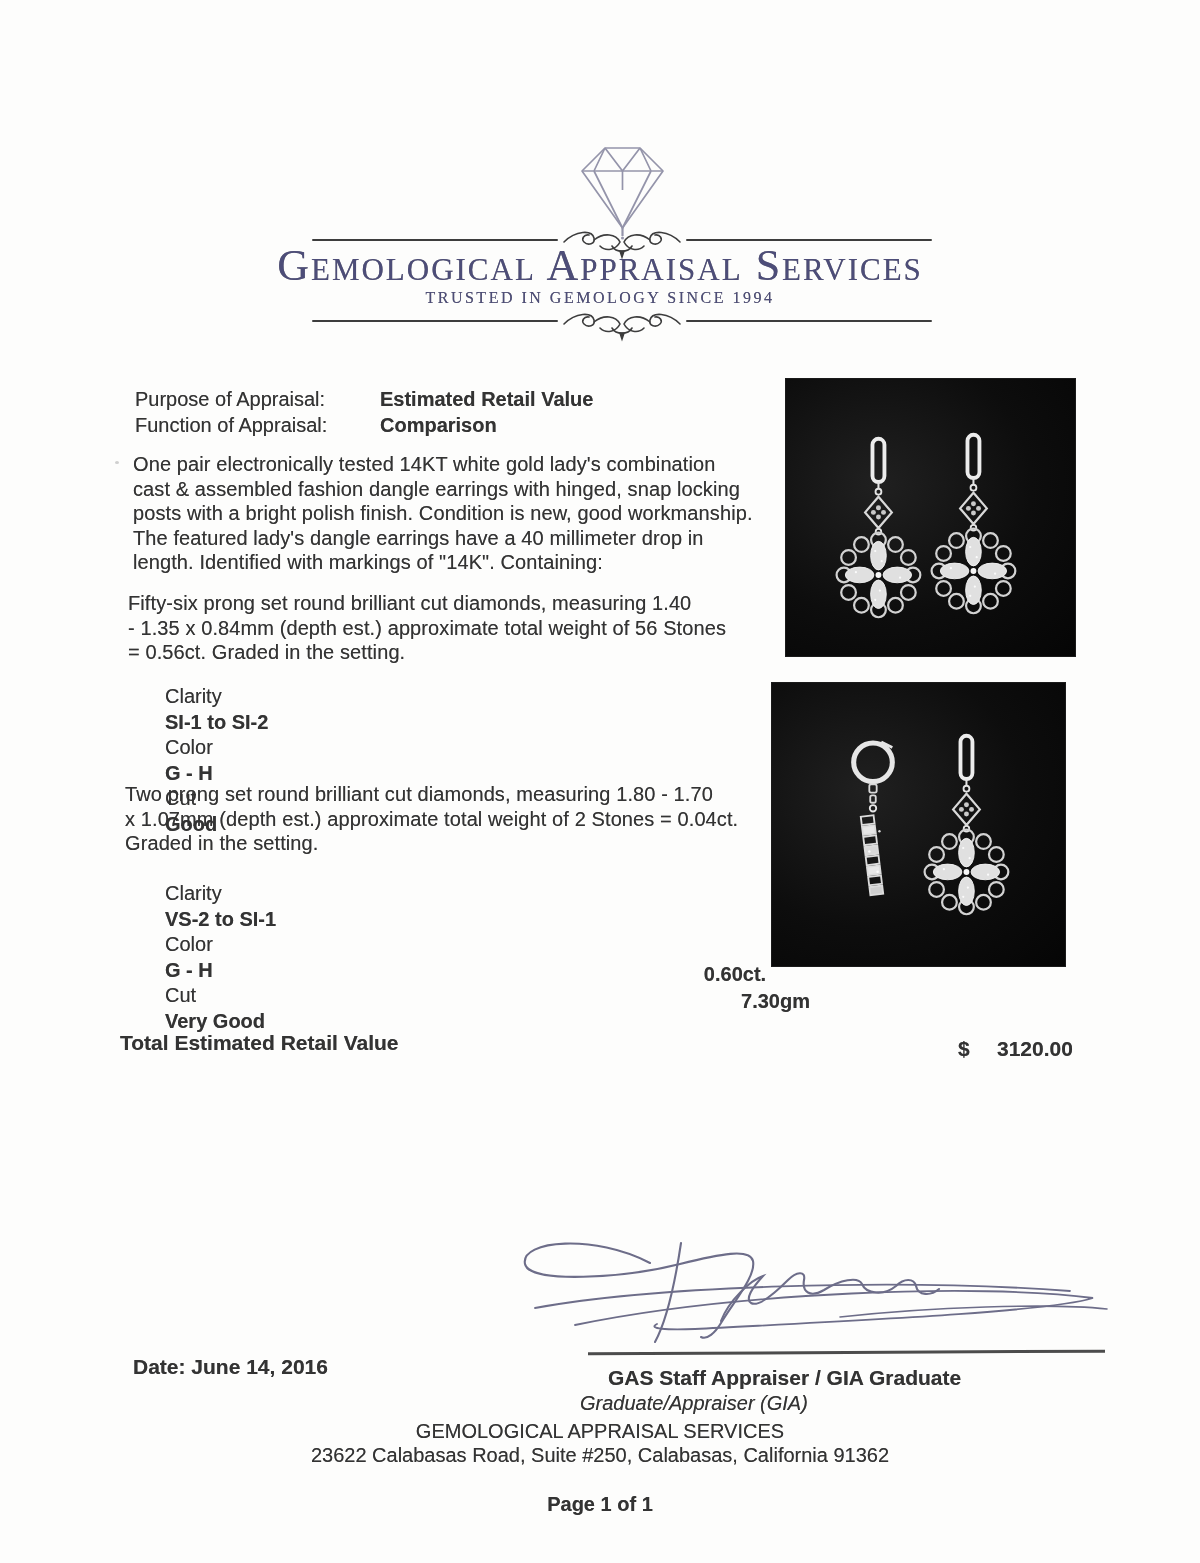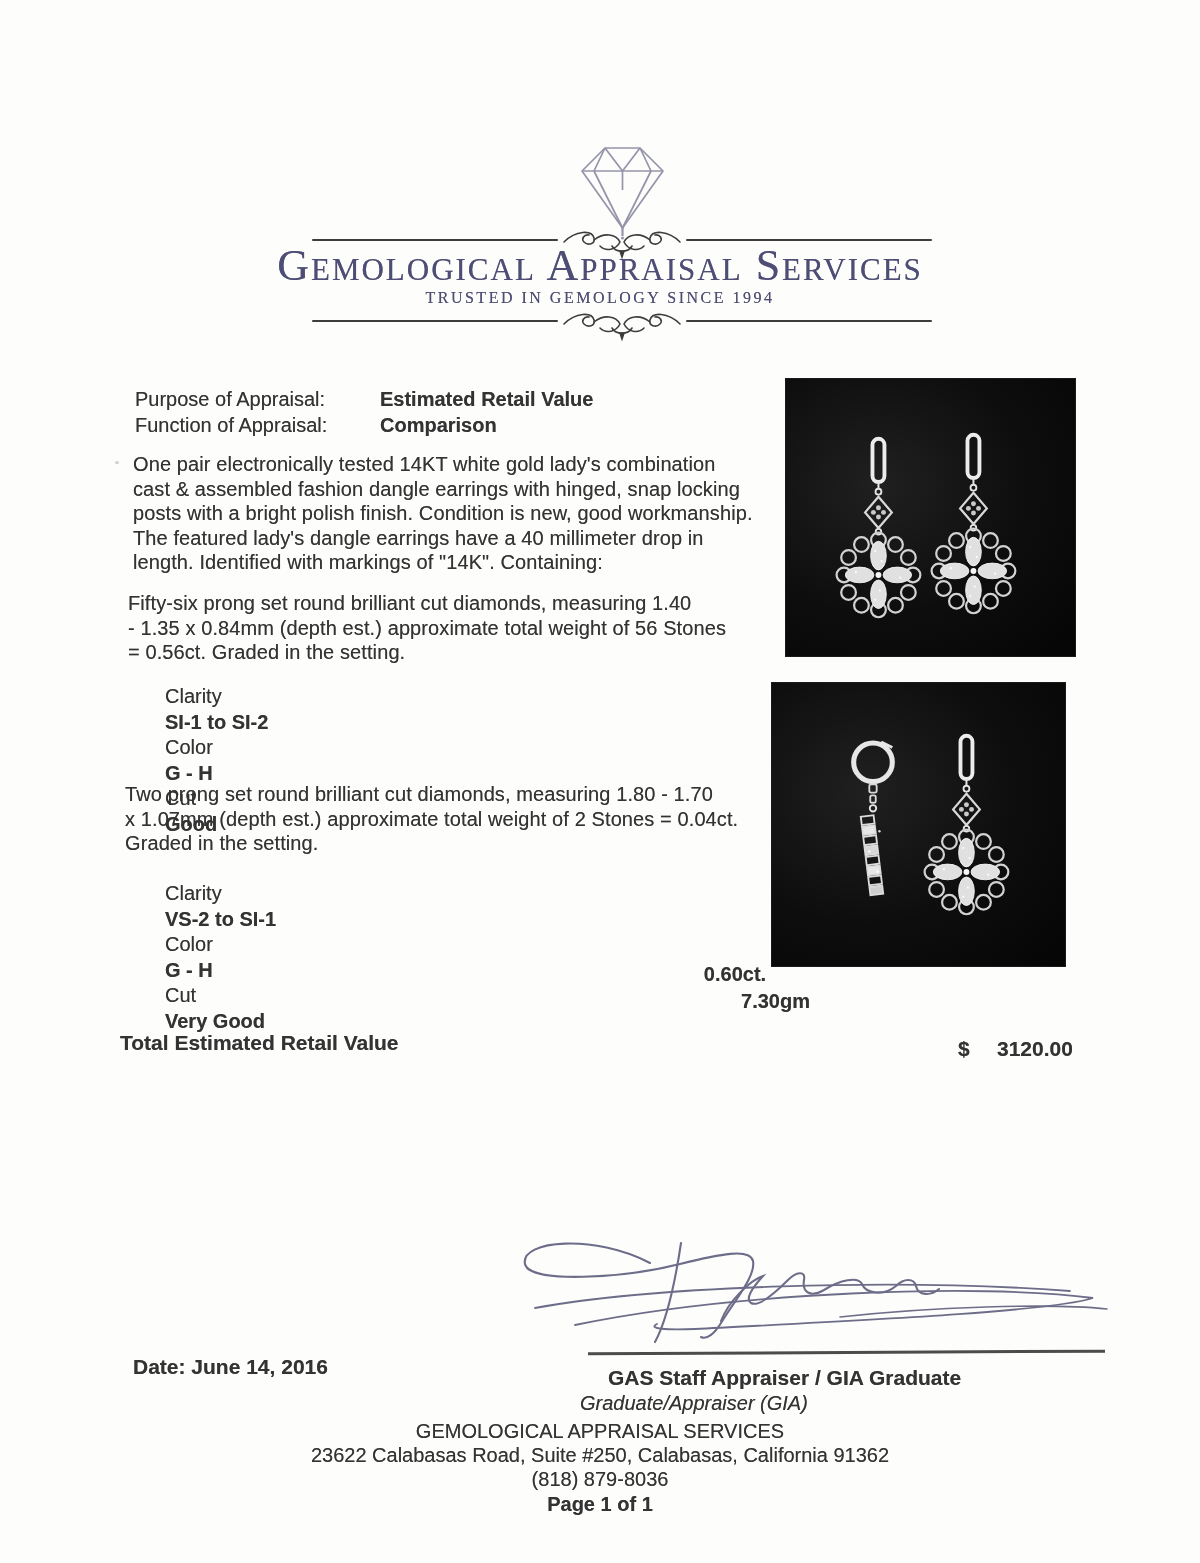--- a/index.html
+++ b/index.html
@@ -260,16 +260,15 @@
     </g>
   </svg>
   <div class="abs" style="left:588px;top:1351px;width:517px;height:2.5px;background:#4c4c4c;transform:rotate(-0.3deg);"></div>
 
   <div class="abs bold soft" style="left:112px;top:1355px;font-size:21px;margin-left:21px;">Date: June 14, 2016</div>
   <div class="abs bold soft" style="left:608px;top:1366px;font-size:21px;">GAS Staff Appraiser / GIA Graduate</div>
   <div class="abs italic soft" style="left:572px;top:1392px;font-size:20px;margin-left:8px;">Graduate/Appraiser (GIA)</div>
 
   <div class="abs center-line soft" style="left:0;top:1419px;">GEMOLOGICAL APPRAISAL SERVICES</div>
   <div class="abs center-line soft" style="left:0;top:1443px;">23622 Calabasas Road, Suite #250, Calabasas, California 91362</div>
-  <div class="abs center-line soft" style="left:0;top:1467px;">(818) 879-8036</div>
   <div class="abs center-line bold soft" style="left:0;top:1492px;">Page 1 of 1</div>
 
 </div>
 
 </body></html>

